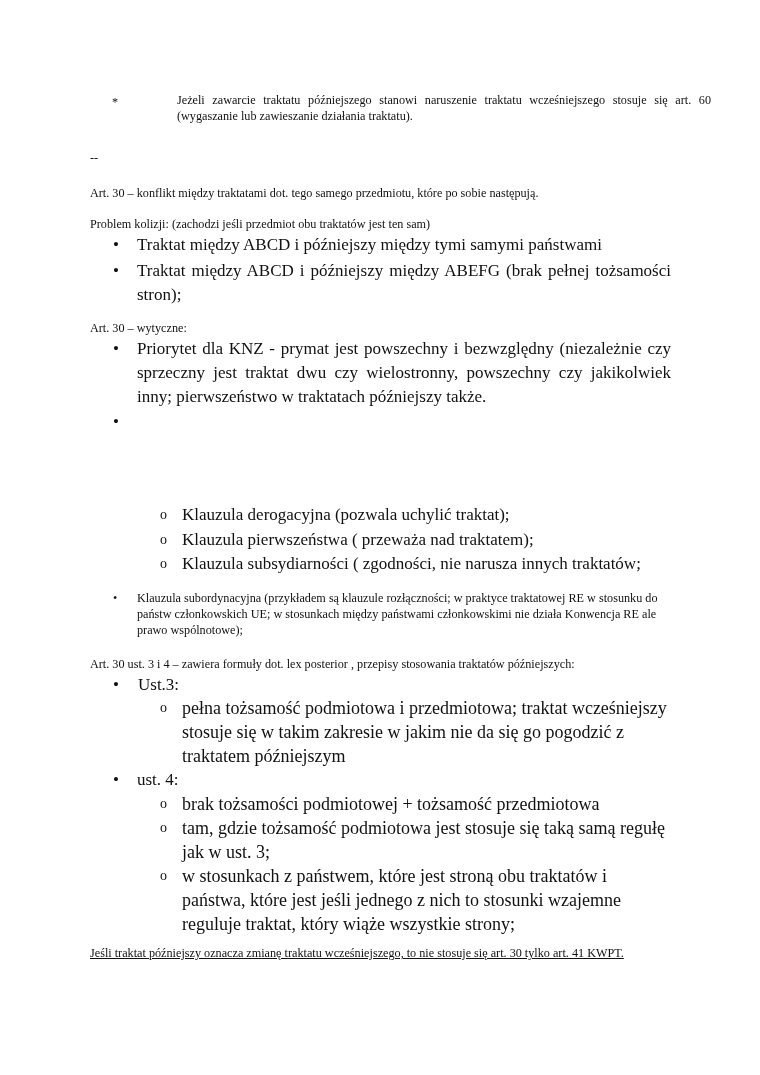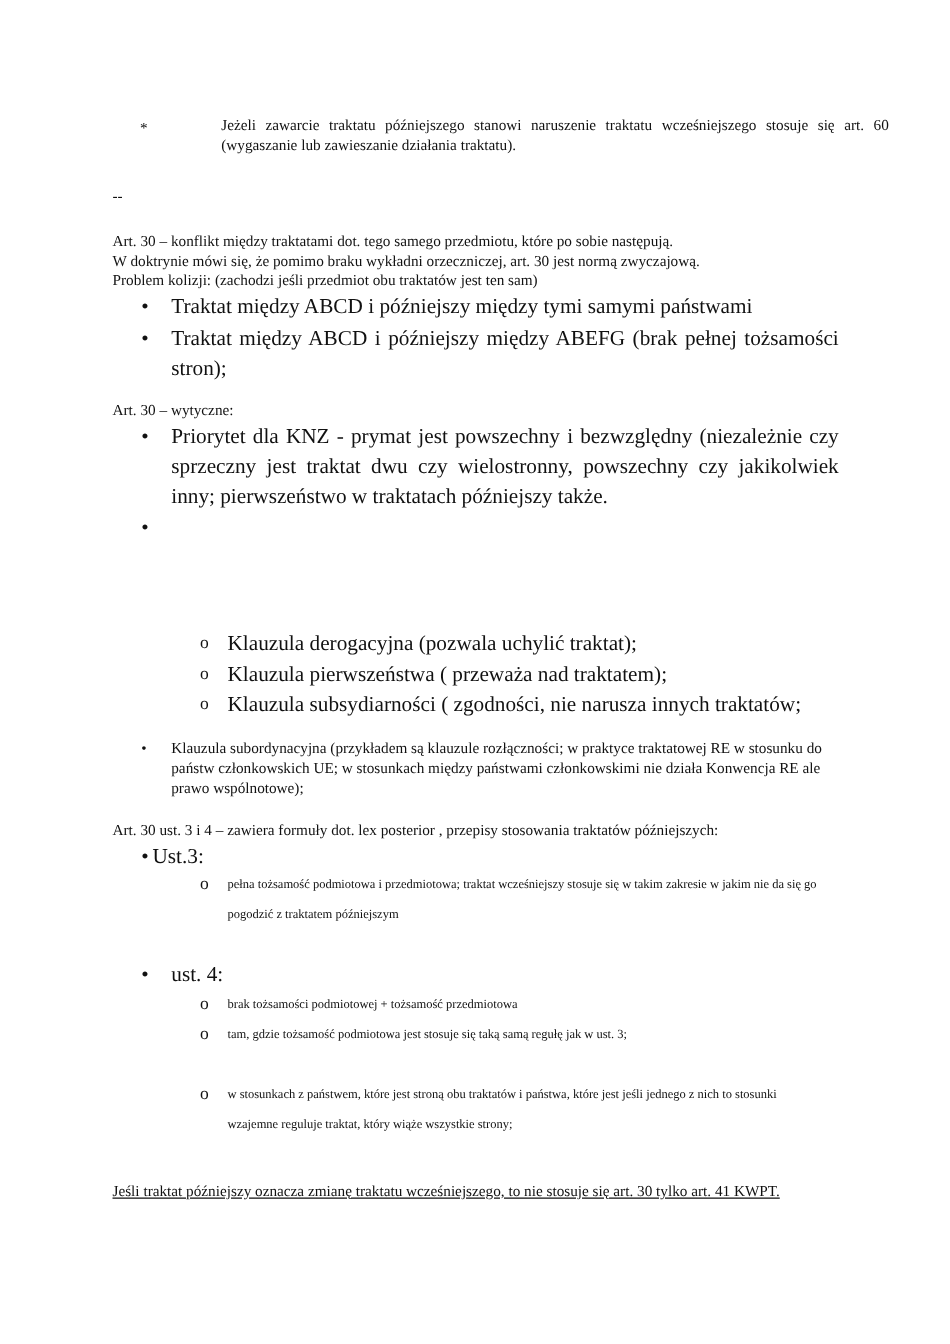--- a/index.html
+++ b/index.html
@@ -2,35 +2,34 @@
 <html><head>
 <meta charset="utf-8">
 <style>
   html, body { margin: 0; padding: 0; background: #ffffff; }
   body { width: 760px; height: 1075px; position: relative; overflow: hidden;
          font-family: "Liberation Serif", "DejaVu Serif", serif; color: #111; }
   .page { position: absolute; left: 0; top: 0; width: 760px; height: 1075px; }
   .abs { position: absolute; }
   .small { font-size: 12.2px; line-height: 16px; }
   .big { font-size: 17px; line-height: 24px; }
-  .mid { font-size: 10px; line-height: 24px; }
+  .mid { font-size: 18px; line-height: 24px; }
   .justify { text-align: justify; text-align-last: left; }
 </style>
 </head>
 <body>
 
 <div class="page">
 
   <span class="abs small" style="left:112px; top:94px;">*</span>
   <div class="abs small justify" style="left:137px; top:92px; width:534px;margin-left:40px;">Jeżeli zawarcie traktatu późniejszego stanowi naruszenie traktatu wcześniejszego stosuje się art. 60 (wygaszanie lub zawieszanie działania traktatu).</div>
 
   <div class="abs small" style="left:90px; top:149px;">--</div>
 
   <div class="abs small" style="left:90px; top:185px; width:600px;">Art. 30 – konflikt między traktatami dot. tego samego przedmiotu, które po sobie następują.</div>
-  <div class="abs small" style="left:90px; top:201px; width:600px;">W doktrynie mówi się, że pomimo braku wykładni orzeczniczej, art. 30 jest normą zwyczajową.</div>
   <div class="abs small" style="left:90px; top:216px; width:600px;">Problem kolizji: (zachodzi jeśli przedmiot obu traktatów jest ten sam)</div>
 
   <span class="abs big" style="left:113px; top:233px;">•</span>
   <div class="abs big" style="left:137px; top:233px; width:534px;">Traktat między ABCD i późniejszy między tymi samymi państwami</div>
 
   <span class="abs big" style="left:113px; top:259px;">•</span>
   <div class="abs big justify" style="left:137px; top:259px; width:534px;">Traktat między ABCD i późniejszy między ABEFG (brak pełnej tożsamości stron);</div>
 
   <div class="abs small" style="left:90px; top:320px;">Art. 30 – wytyczne:</div>
 
@@ -47,21 +46,21 @@
 
   <span class="abs big" style="left:160px; top:552px; font-size:14px;">o</span>
   <div class="abs big" style="left:182px; top:552px; width:500px;">Klauzula subsydiarności ( zgodności, nie narusza innych traktatów;</div>
 
   <span class="abs small" style="left:113px; top:590px;">•</span>
   <div class="abs small" style="left:137px; top:590px; width:540px;">Klauzula subordynacyjna (przykładem są klauzule rozłączności; w praktyce traktatowej RE w stosunku do państw członkowskich UE; w stosunkach między państwami członkowskimi nie działa Konwencja RE ale prawo wspólnotowe);</div>
 
   <div class="abs small" style="left:90px; top:656px; width:600px;">Art. 30 ust. 3 i 4 – zawiera formuły dot. lex posterior , przepisy stosowania traktatów późniejszych:</div>
 
   <span class="abs big" style="left:113px; top:673px;">•</span>
-  <div class="abs big" style="left:122px; top:673px;">Ust.3:</div>
+  <div class="abs big" style="left:138px; top:673px;">Ust.3:</div>
 
   <span class="abs mid" style="left:160px; top:696px; font-size:14px;">o</span>
   <div class="abs mid" style="left:182px; top:696px; width:490px;">pełna tożsamość podmiotowa i przedmiotowa; traktat wcześniejszy stosuje się w takim zakresie w jakim nie da się go pogodzić z traktatem późniejszym</div>
 
   <span class="abs big" style="left:113px; top:768px;">•</span>
   <div class="abs big" style="left:137px; top:768px;">ust. 4:</div>
 
   <span class="abs mid" style="left:160px; top:792px; font-size:14px;">o</span>
   <div class="abs mid" style="left:182px; top:792px; width:490px;">brak tożsamości podmiotowej + tożsamość przedmiotowa</div>
 

